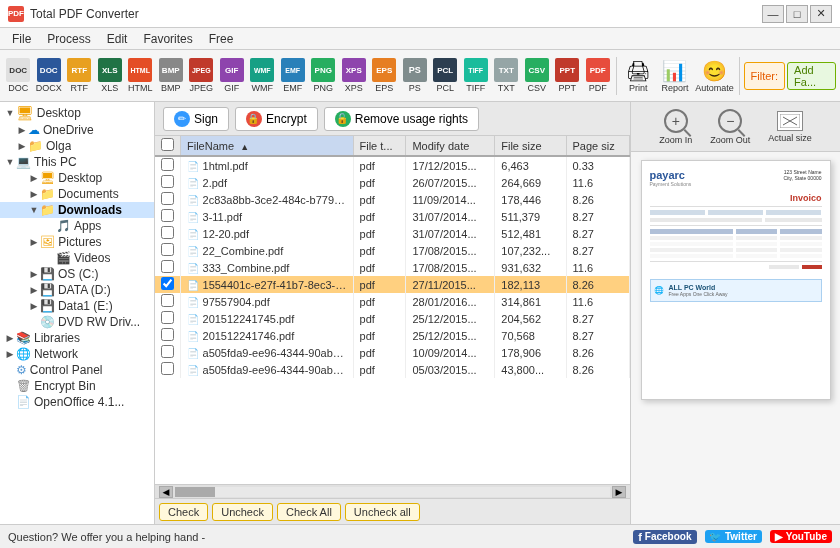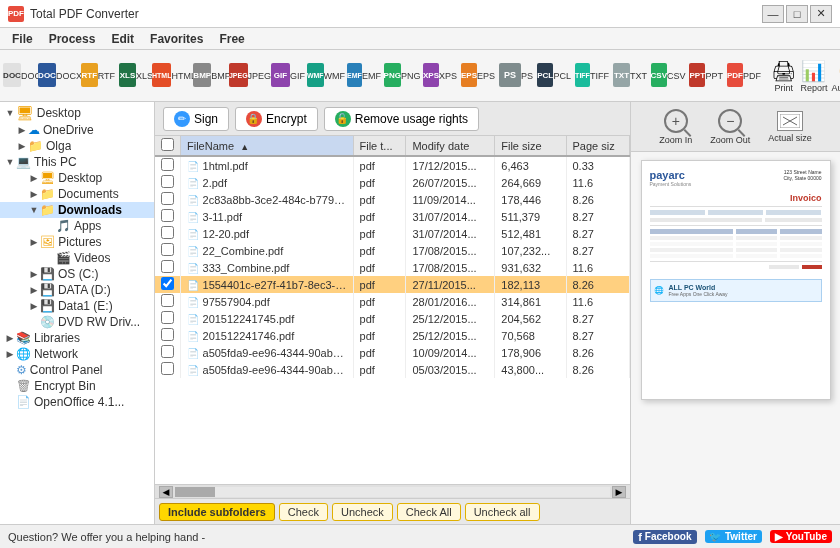--- a/index.html
+++ b/index.html
@@ -7,25 +7,25 @@
 
     
     .titlebar { background: #fff; height: 28px; display: flex; align-items: center; padding: 0 8px; border-bottom: 1px solid #ccc; justify-content: space-between; }
     .titlebar-left { display: flex; align-items: center; gap: 6px; font-size: 12px; color: #333; }
     .titlebar-icon { width: 16px; height: 16px; background: #e74c3c; border-radius: 2px; display: flex; align-items: center; justify-content: center; color: white; font-size: 9px; font-weight: bold; }
     .titlebar-controls { display: flex; gap: 2px; }
     .titlebar-btn { width: 22px; height: 18px; border: 1px solid #aaa; background: #e8e8e8; cursor: pointer; display: flex; align-items: center; justify-content: center; font-size: 11px; color: #333; }
 
     
     .menubar { background: #f5f5f5; height: 22px; display: flex; align-items: center; border-bottom: 1px solid #ccc; padding: 0 4px; }
-    .menubar-item { padding: 2px 8px; cursor: pointer; color: #333; font-size: 12px; font-weight: bold; }
+    .menubar-item { padding: 2px 8px; cursor: pointer; color: #333; font-size: 12px; }
 
     
     .toolbar { background: #f5f5f5; height: 52px; border-bottom: 1px solid #ccc; display: flex; align-items: center; padding: 2px 4px; gap: 2px; overflow: hidden; }
-    .toolbar-btn { display: flex; flex-direction: row; align-items: center; justify-content: center; width: 36px; height: 44px; border: 1px solid transparent; cursor: pointer; border-radius: 2px; font-size: 9px; color: #333; }
+    .toolbar-btn { display: flex; flex-direction: column; align-items: center; justify-content: center; width: 36px; height: 44px; border: 1px solid transparent; cursor: pointer; border-radius: 2px; font-size: 9px; color: #333; }
     .toolbar-icon { width: 24px; height: 24px; border-radius: 2px; display: flex; align-items: center; justify-content: center; font-size: 11px; font-weight: bold; color: white; margin-bottom: 1px; }
     .tb-doc { background: #e0e0e0; color: #555; }
     .tb-docx { background: #2b579a; }
     .tb-rtf { background: #e8a020; }
     .tb-xls { background: #217346; }
     .tb-html { background: #e44d26; }
     .tb-bmp { background: #888; }
     .tb-jpeg { background: #c0392b; }
     .tb-gif { background: #8e44ad; }
     .tb-wmf { background: #16a085; }
@@ -557,21 +557,20 @@
     </div>
 
     <div style="height:14px;background:#e0e0e0;border-top:1px solid #ccc;display:flex;align-items:center;padding:0 4px;">
       <div style="width:14px;height:12px;background:#c0c0c0;border:1px solid #aaa;cursor:pointer;display:flex;align-items:center;justify-content:center;font-size:9px;">◀</div>
       <div style="flex:1;height:10px;background:#e8e8e8;margin:0 2px;">
         <div style="width:40px;height:10px;background:#aaa;cursor:pointer;"></div>
       </div>
       <div style="width:14px;height:12px;background:#c0c0c0;border:1px solid #aaa;cursor:pointer;display:flex;align-items:center;justify-content:center;font-size:9px;">▶</div>
     </div>
     <div class="content-bottom">
-      <button class="bottom-btn active">Include subfolders</button>
       <button class="bottom-btn">Check</button>
       <button class="bottom-btn">Uncheck</button>
       <button class="bottom-btn">Check All</button>
       <button class="bottom-btn">Uncheck all</button>
     </div>
   </div>
 
   <div class="preview">
     <div class="preview-toolbar">
       <div class="zoom-btn">

